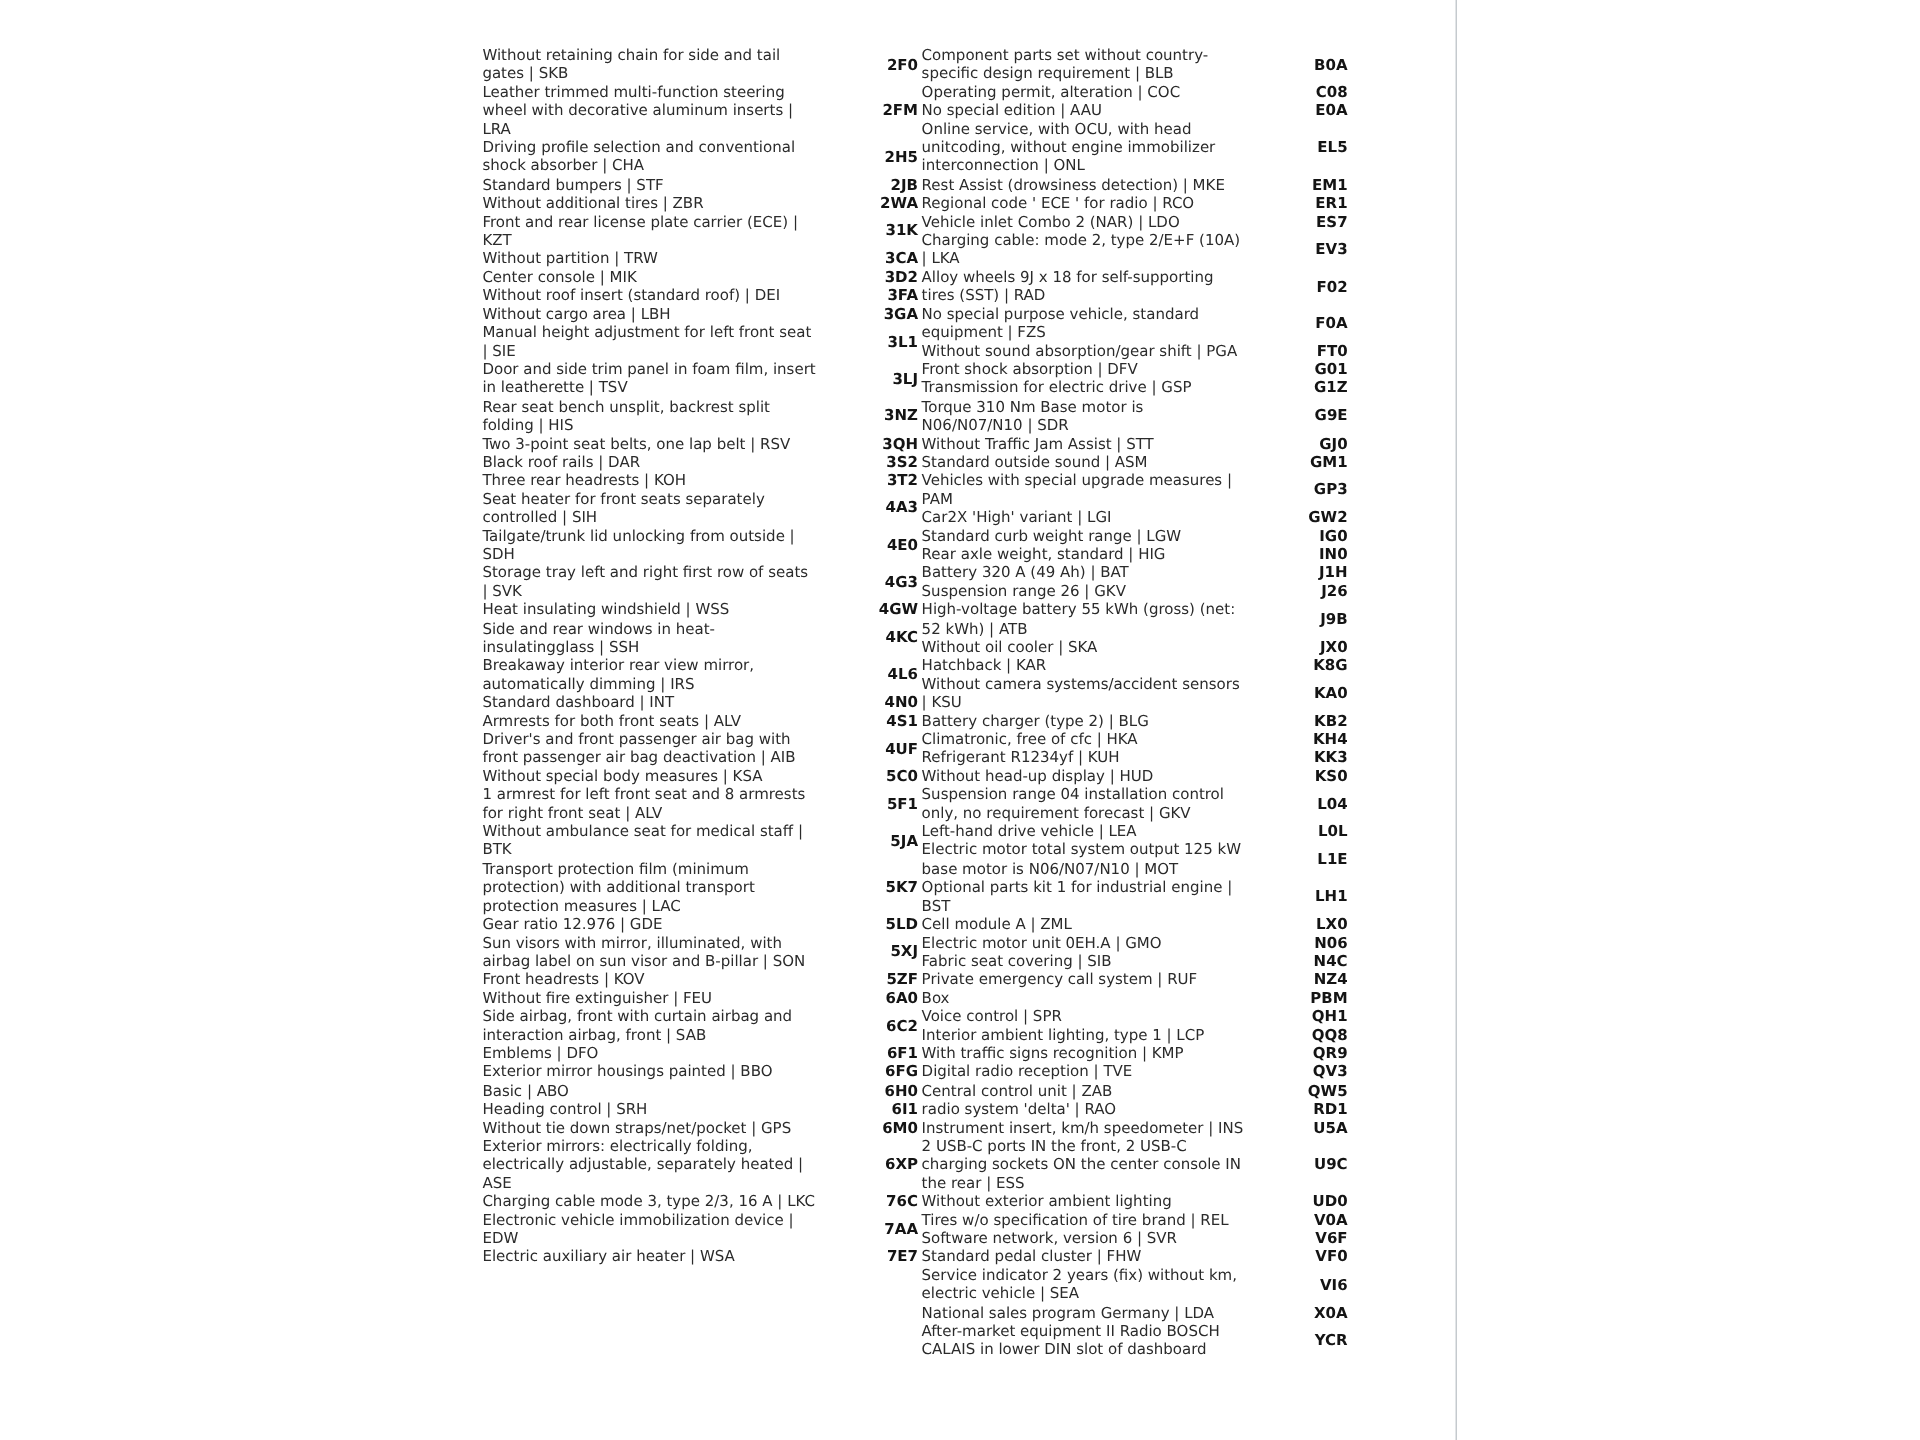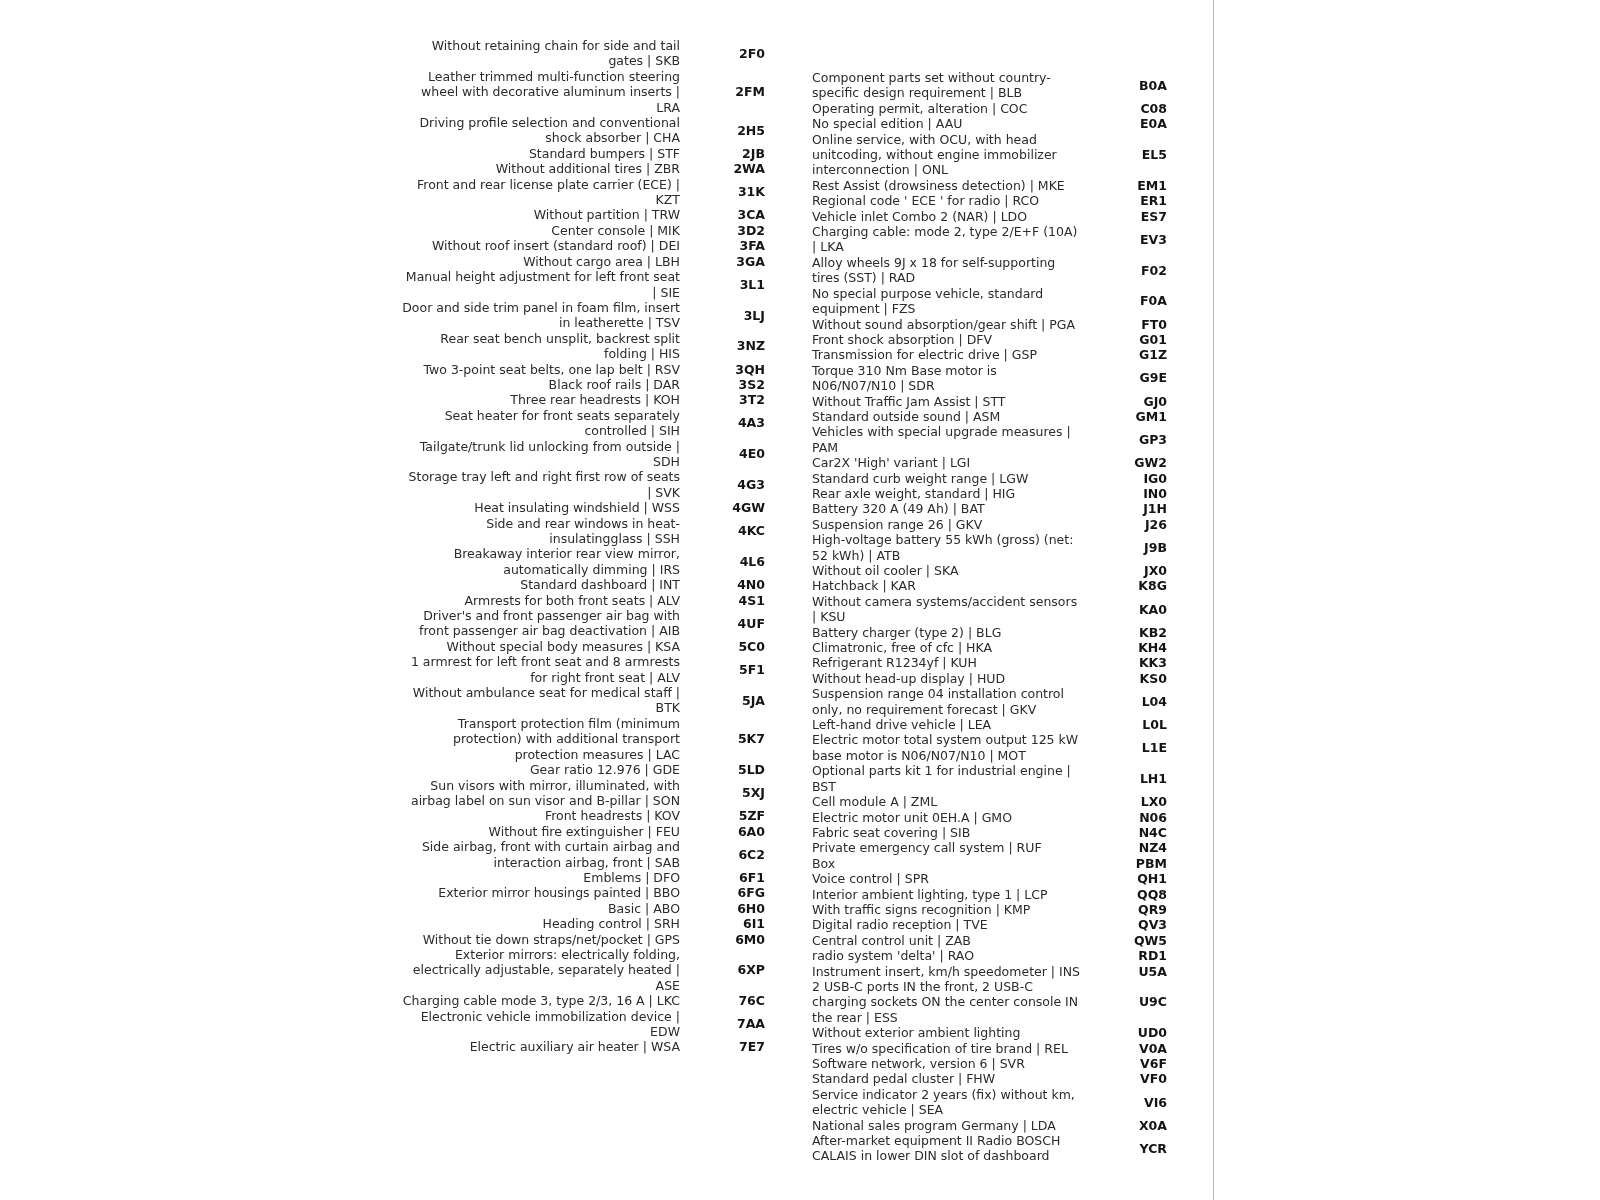--- a/index.html
+++ b/index.html
@@ -18,26 +18,26 @@
     font-family: "DejaVu Sans", "Liberation Sans", sans-serif;
     font-size: 12.5px;
     line-height: 15.4px;
     color: #2b2b2b;
   }
   .col {
     position: absolute;
     top: 38px;
   }
   .col-1 { left: 402px; width: 365px; }
-  .col-2 { left: 812px; width: 357px; margin-top: 32px; }
+  .col-2 { left: 768px; width: 357px; }
   .row {
     display: flex;
     align-items: center;
   }
-  .col-1 .desc { width: 278px; text-align: right; }
+  .col-1 .desc { width: 278px; }
   .col-2 .desc { width: 272px; }
   .code {
     flex: 1;
     text-align: right;
     font-weight: bold;
     color: #141414;
     white-space: nowrap;
     padding-right: 2px;
   }
   .scan-line {

